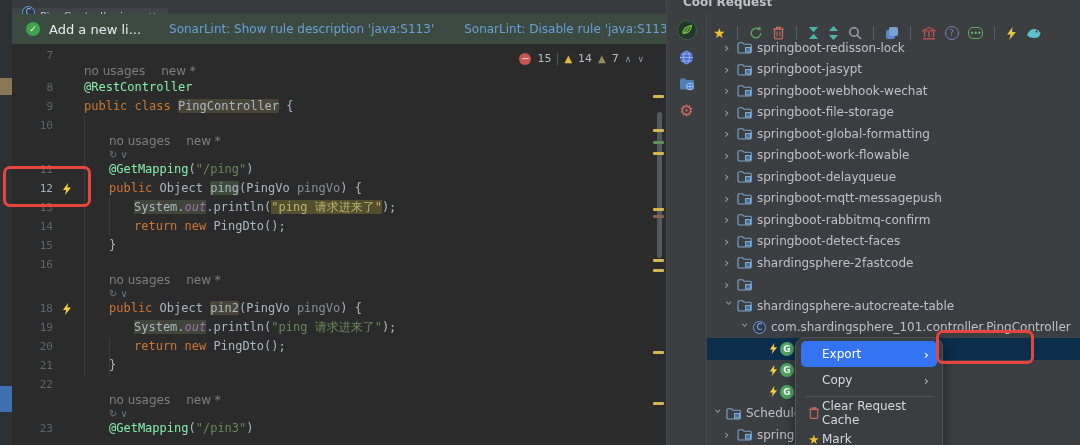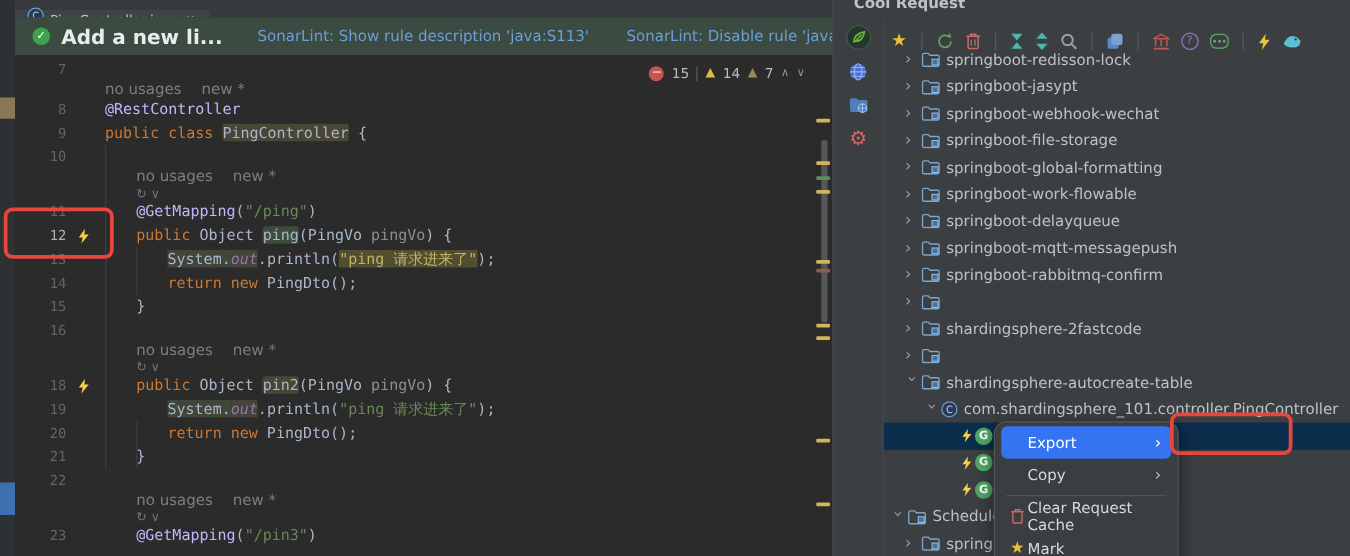--- a/index.html
+++ b/index.html
@@ -14,36 +14,36 @@
   
   .editor-region { position:absolute; left:12px; top:0; width:654px; height:445px; background:#2b2b2b; }
   .tabbar { position:absolute; left:0; top:0; width:100%; height:14px; background:#383b3d; overflow:hidden; }
   .tab { display:inline-flex; align-items:flex-end; gap:5px; height:14px; padding:0 12px 1px 10px; background:#3f4446; border-bottom:2px solid #4a88c7; }
   .tab .cls-badge { margin-bottom:0; }
   .tab-title { color:#bcc0c4; font-size:11px; line-height:11px; transform:translateY(3px); }
   .tab-close { color:#8a8f93; font-size:10px; line-height:10px; transform:translateY(2px); }
 
   .sonarbar { position:absolute; left:0; top:14px; width:100%; height:30px; background:#3c4b41; display:flex; align-items:center; padding-left:14px; }
   .check-badge { width:14px; height:14px; border-radius:50%; background:#3fa34d; color:#fff; font-size:9px; line-height:14px; text-align:center; display:inline-block; flex:none; }
-  .sonar-action { color:#e9ebed; font-size:16px; font-weight:700; margin-left:9px; margin-right:28px; white-space:nowrap; }
+  .sonar-action { color:#e9ebed; font-size:13px; font-weight:400; margin-left:9px; margin-right:28px; white-space:nowrap; }
   .sonar-link { color:#6b9fd8; font-size:12px; margin-right:30px; white-space:nowrap; cursor:pointer; }
   .sonar-gear { margin-left:auto; margin-right:10px; color:#a9adb0; font-size:13px; }
 
   .codearea { position:absolute; left:0; top:44px; width:100%; height:401px; overflow:hidden; }
   .crow { display:flex; font-family:"DejaVu Sans Mono", monospace; font-size:12px; white-space:pre; }
   .crow.code { height:19px; line-height:19px; }
   .crow.hint { height:13px; line-height:13px; }
   .crow.gico { height:12px; line-height:12px; }
   .ln { width:46px; flex:none; text-align:right; padding-right:5px; color:#5f6569; font-size:11px; }
   .ln.cur { color:#aab0b4; }
   .gi { width:18px; flex:none; display:flex; align-items:center; justify-content:center; }
   .ct { padding-left:8px; }
   .hint-txt { color:#7e7e7e; font-size:12px; font-family:"DejaVu Sans", sans-serif; margin-right:16px; }
   .gico-glyph { color:#6f7679; font-size:10px; font-family:"DejaVu Sans", sans-serif; }
-  .seg.ann{color:#c4b5fd} .seg.kw{color:#cc7832} .seg.pl{color:#a9b7c6} .seg.str{color:#6a8759}
+  .seg.ann{color:#86efac} .seg.kw{color:#cc7832} .seg.pl{color:#a9b7c6} .seg.str{color:#6a8759}
   .seg.fld{color:#9876aa; font-style:italic} .seg.par{color:#8a8f94}
   .seg.occ{background:#4a4637; border-radius:2px} .seg.occg{background:#3d4c3b; border-radius:2px}
   .seg.box{background:#41453a} .seg.hl{background:#524f31; color:#c0b269}
 
   .indent-guide { position:absolute; width:1px; background:#3a3d3f; }
 
   .inspection-widget { position:absolute; top:8px; right:22px; display:flex; align-items:center; gap:6px; font-size:11px; color:#b8bcbe; }
   .err-badge { width:12px; height:12px; border-radius:50%; background:#c75450; color:#efe4e3; font-size:10px; line-height:11px; text-align:center; display:inline-block; }
   .tri-warn { color:#e3b840; font-size:10px; }
   .tri-weak { color:#97895a; font-size:10px; }
@@ -402,20 +402,21 @@
         <div class="trow" style="padding-left: 17px;">
           <span class="chev collapsed">›</span>
           <span class="tree-icon">
             <span class="ic ">
               <svg width="15" height="13" viewBox="0 0 15 13">
                 <path d="M1 3 q0-1.3 1.3-1.3 h3.2 l1.5 1.5 h6 q1.3 0 1.3 1.3 V10.7 q0 1.3-1.3 1.3 H2.3 q-1.3 0-1.3-1.3 Z" fill="none" stroke="#7aa5cf" stroke-width="1.1"></path>
                 <rect x="8.6" y="6.4" width="4.8" height="4.6" fill="#3f74a7" stroke="#9cc0e4" stroke-width="0.8"></rect>
               </svg>
             </span>
           </span>
+          <span class="tlabel">springboot-detect-faces</span>
         </div>
         <div class="trow" style="padding-left: 17px;">
           <span class="chev collapsed">›</span>
           <span class="tree-icon">
             <span class="ic ">
               <svg width="15" height="13" viewBox="0 0 15 13">
                 <path d="M1 3 q0-1.3 1.3-1.3 h3.2 l1.5 1.5 h6 q1.3 0 1.3 1.3 V10.7 q0 1.3-1.3 1.3 H2.3 q-1.3 0-1.3-1.3 Z" fill="none" stroke="#7aa5cf" stroke-width="1.1"></path>
                 <rect x="8.6" y="6.4" width="4.8" height="4.6" fill="#3f74a7" stroke="#9cc0e4" stroke-width="0.8"></rect>
               </svg>
             </span>

